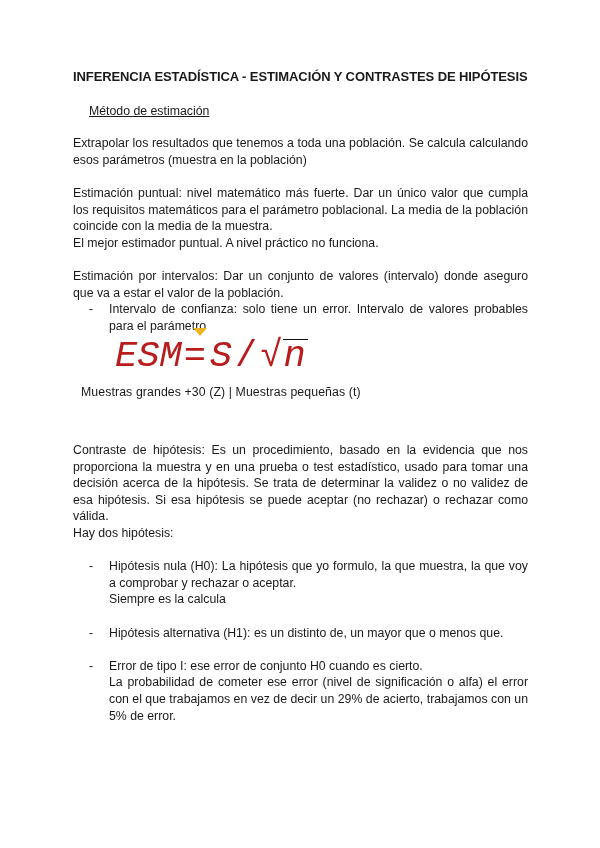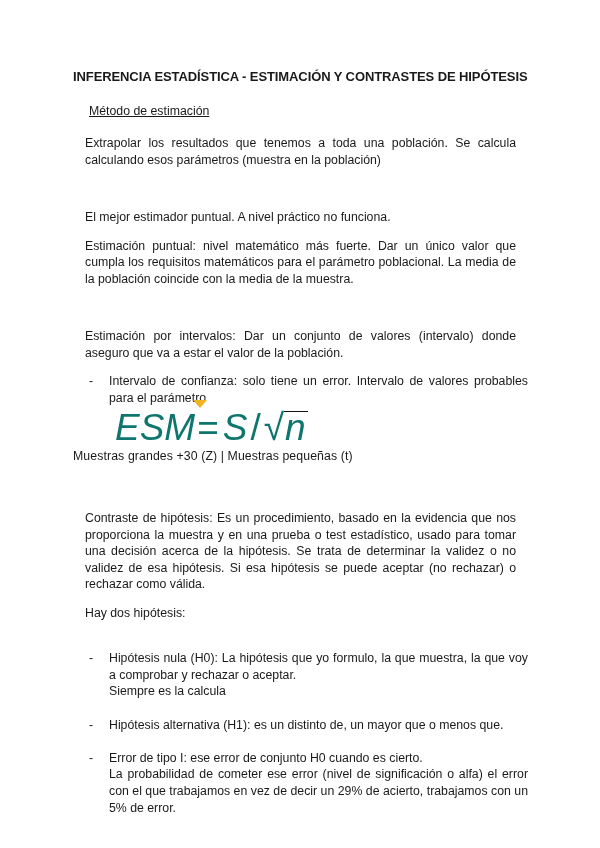--- a/index.html
+++ b/index.html
@@ -28,21 +28,21 @@
       font-size: 13px;
       margin: 0 0 17px 0;
       letter-spacing: -0.1px;
       white-space: nowrap;
     }
     .subhead {
       text-decoration: underline;
       margin: 16px;
     }
     p {
-      margin: 12px;
+      margin: 0;
       text-align: justify;
     }
     .gap { height: 16.6px; }
     .gap2 { height: 33.2px; }
     .bullet-list {
       list-style: none;
       margin: 0;
       padding: 0;
     }
     .bullet {
@@ -57,25 +57,25 @@
     }
     .formula-row {
       position: relative;
       height: 42px;
       margin-top: 0px;
     }
     .formula {
       position: absolute;
       left: 42px;
       top: 2px;
-      font-family: Liberation Sans, sans-serif;
+      font-family: Liberation Mono, monospace;
       font-style: italic;
       font-size: 37px;
       line-height: 40px;
-      color: #0f766e;
+      color: #b91c1c;
       white-space: nowrap;
     }
     .formula .eq {
       font-style: normal;
       margin: 0 4px 0 2px;
     }
     .formula .slash {
       font-style: normal;
       margin: 0 3px;
     }
@@ -95,38 +95,38 @@
       position: absolute;
       left: 120px;
       top: -6px;
       width: 0;
       height: 0;
       border-left: 7px solid transparent;
       border-right: 7px solid transparent;
       border-top: 8px solid #f0b323;
     }
     .samples {
-      margin: 0;
+      margin: 8px;
       letter-spacing: 0.1px;
     }
   </style>
 </head>
 <body>
 
 <div class="page">
 
   <div class="title">INFERENCIA ESTADÍSTICA - ESTIMACIÓN Y CONTRASTES DE HIPÓTESIS</div>
 
   <div class="subhead">Método de estimación</div>
   <p>Extrapolar los resultados que tenemos a toda una población. Se calcula calculando esos parámetros (muestra en la población)</p>
 
   <div class="gap"></div>
 
+  <p>Estimación puntual: nivel matemático más fuerte. Dar un único valor que cumpla los requisitos matemáticos para el parámetro poblacional. La media de la población coincide con la media de la muestra.</p>
   <p>El mejor estimador puntual. A nivel práctico no funciona.</p>
-  <p>Estimación puntual: nivel matemático más fuerte. Dar un único valor que cumpla los requisitos matemáticos para el parámetro poblacional. La media de la población coincide con la media de la muestra.</p>
 
   <div class="gap"></div>
 
   <p>Estimación por intervalos: Dar un conjunto de valores (intervalo) donde aseguro que va a estar el valor de la población.</p>
   <ul class="bullet-list">
     <li class="bullet">
       <span class="dash">-</span>
       <div>Intervalo de confianza: solo tiene un error. Intervalo de valores probables para el parámetro</div>
     </li>
   </ul>

